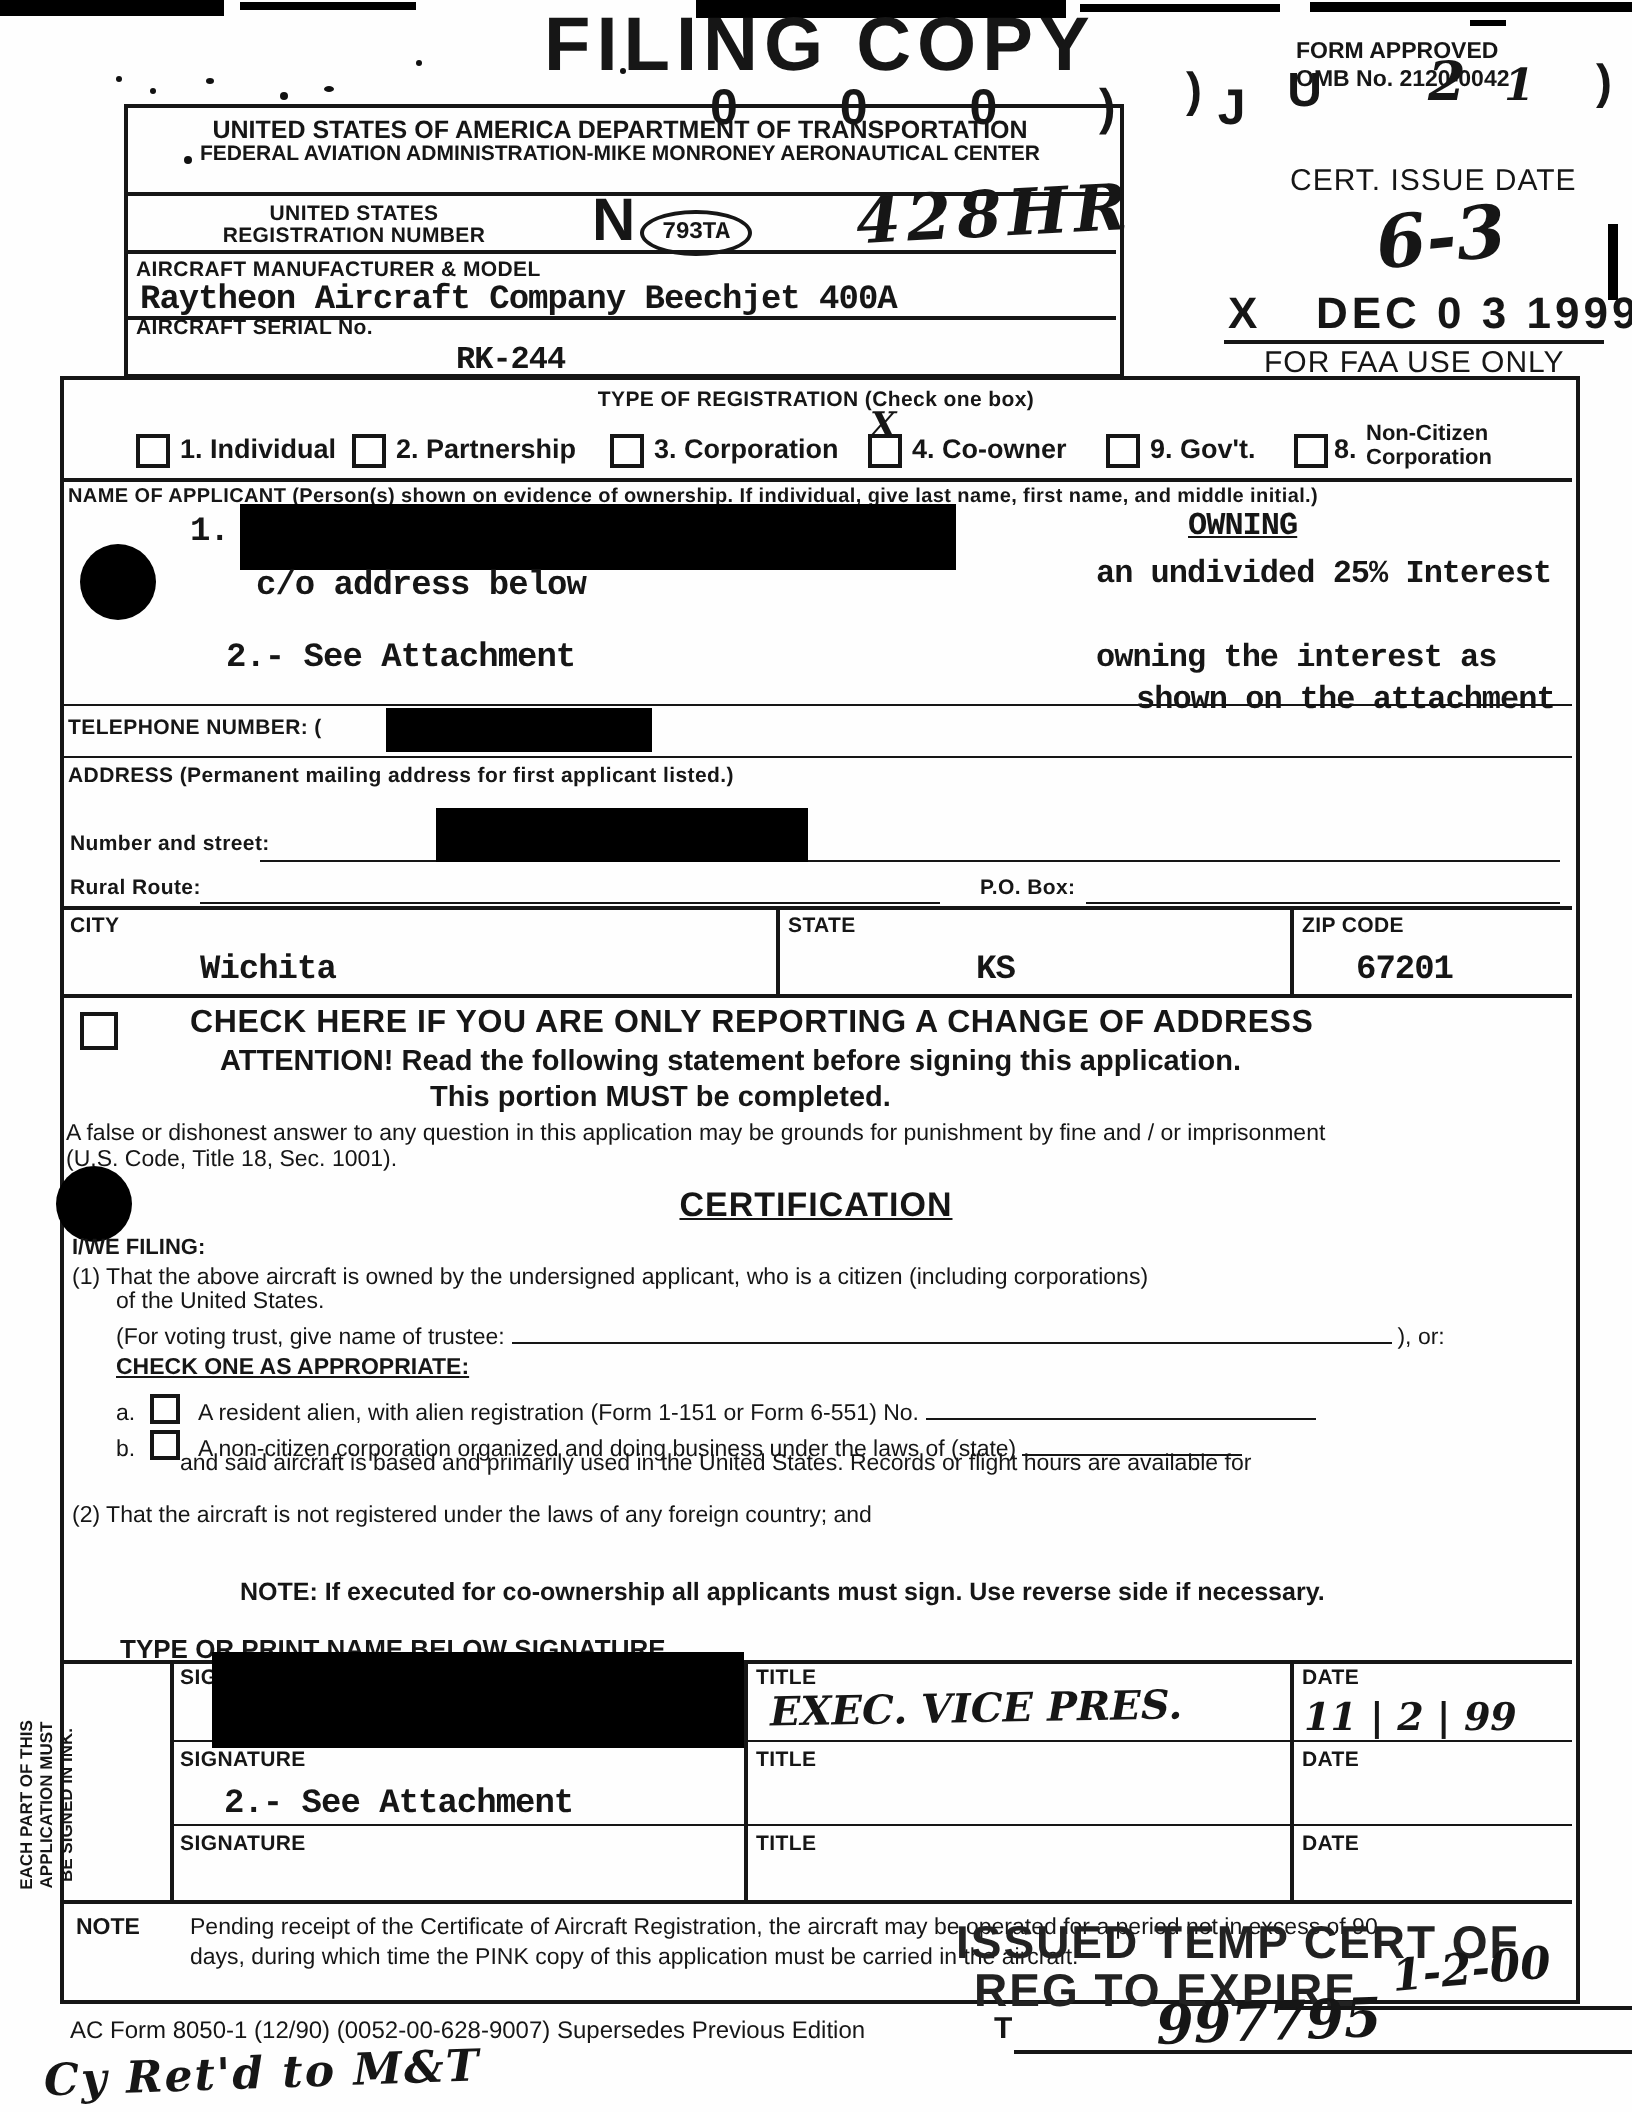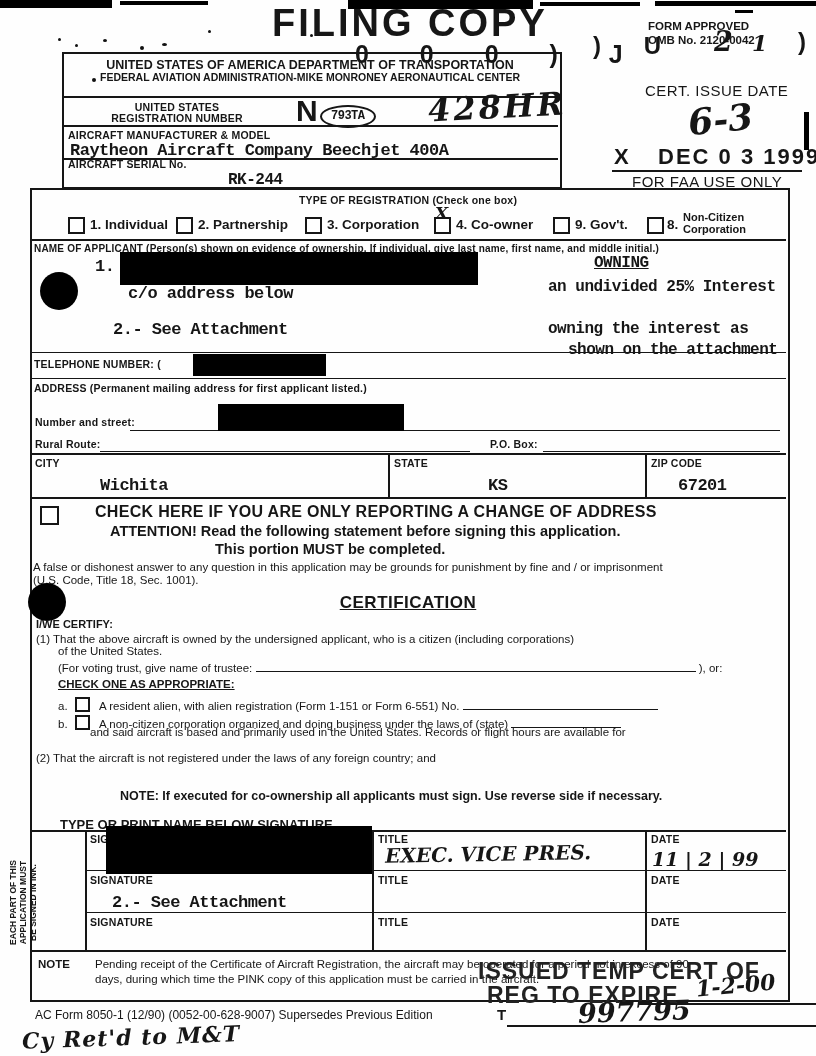--- a/index.html
+++ b/index.html
@@ -138,21 +138,21 @@
   <div class="cb" style="left:40px;top:506px;width:15px;height:15px;"></div>
   <div class="abs nowrap" style="left:95px;top:503px;font:800 16px 'Liberation Sans',sans-serif;letter-spacing:0.3px;">CHECK HERE IF YOU ARE ONLY REPORTING A CHANGE OF ADDRESS</div>
   <div class="abs nowrap" style="left:110px;top:523px;font:800 14.5px 'Liberation Sans',sans-serif;">ATTENTION!  Read the following statement before signing this application.</div>
   <div class="abs nowrap" style="left:215px;top:541px;font:800 14.5px 'Liberation Sans',sans-serif;">This portion MUST be completed.</div>
 
   <div class="abs small nowrap" style="left:33px;top:561px;">A false or dishonest answer to any question in this application may be grounds for punishment by fine and / or imprisonment</div>
   <div class="abs small nowrap" style="left:33px;top:574px;">(U.S. Code, Title 18, Sec. 1001).</div>
 
   <div class="dot" style="left:28px;top:583px;width:38px;height:38px;"></div>
   <div class="abs nowrap" style="left:30px;top:593px;width:756px;text-align:center;font:800 17px 'Liberation Sans',sans-serif;text-decoration:underline;letter-spacing:0.5px;">CERTIFICATION</div>
-  <div class="abs smallb" style="left:36px;top:618px;font-size:11px;">I/WE CERTIFY:</div>
+  <div class="abs smallb" style="left:36px;top:618px;font-size:11px;">I/WE FILING:</div>
   <div class="abs small nowrap" style="left:36px;top:633px;">(1) That the above aircraft is owned by the undersigned applicant, who is a citizen (including corporations)</div>
   <div class="abs small nowrap" style="left:58px;top:645px;">of the United States.</div>
   <div class="abs small nowrap" style="left:58px;top:661px;">
     <span>(For voting trust, give name of trustee:</span>
     <span class="uline" style="width:440px;"></span>
     <span>), or:</span>
   </div>
   <div class="abs smallb nowrap" style="left:58px;top:678px;text-decoration:underline;">CHECK ONE AS APPROPRIATE:</div>
   <div class="abs small nowrap" style="left:58px;top:695px;">
     <span>a.</span>

